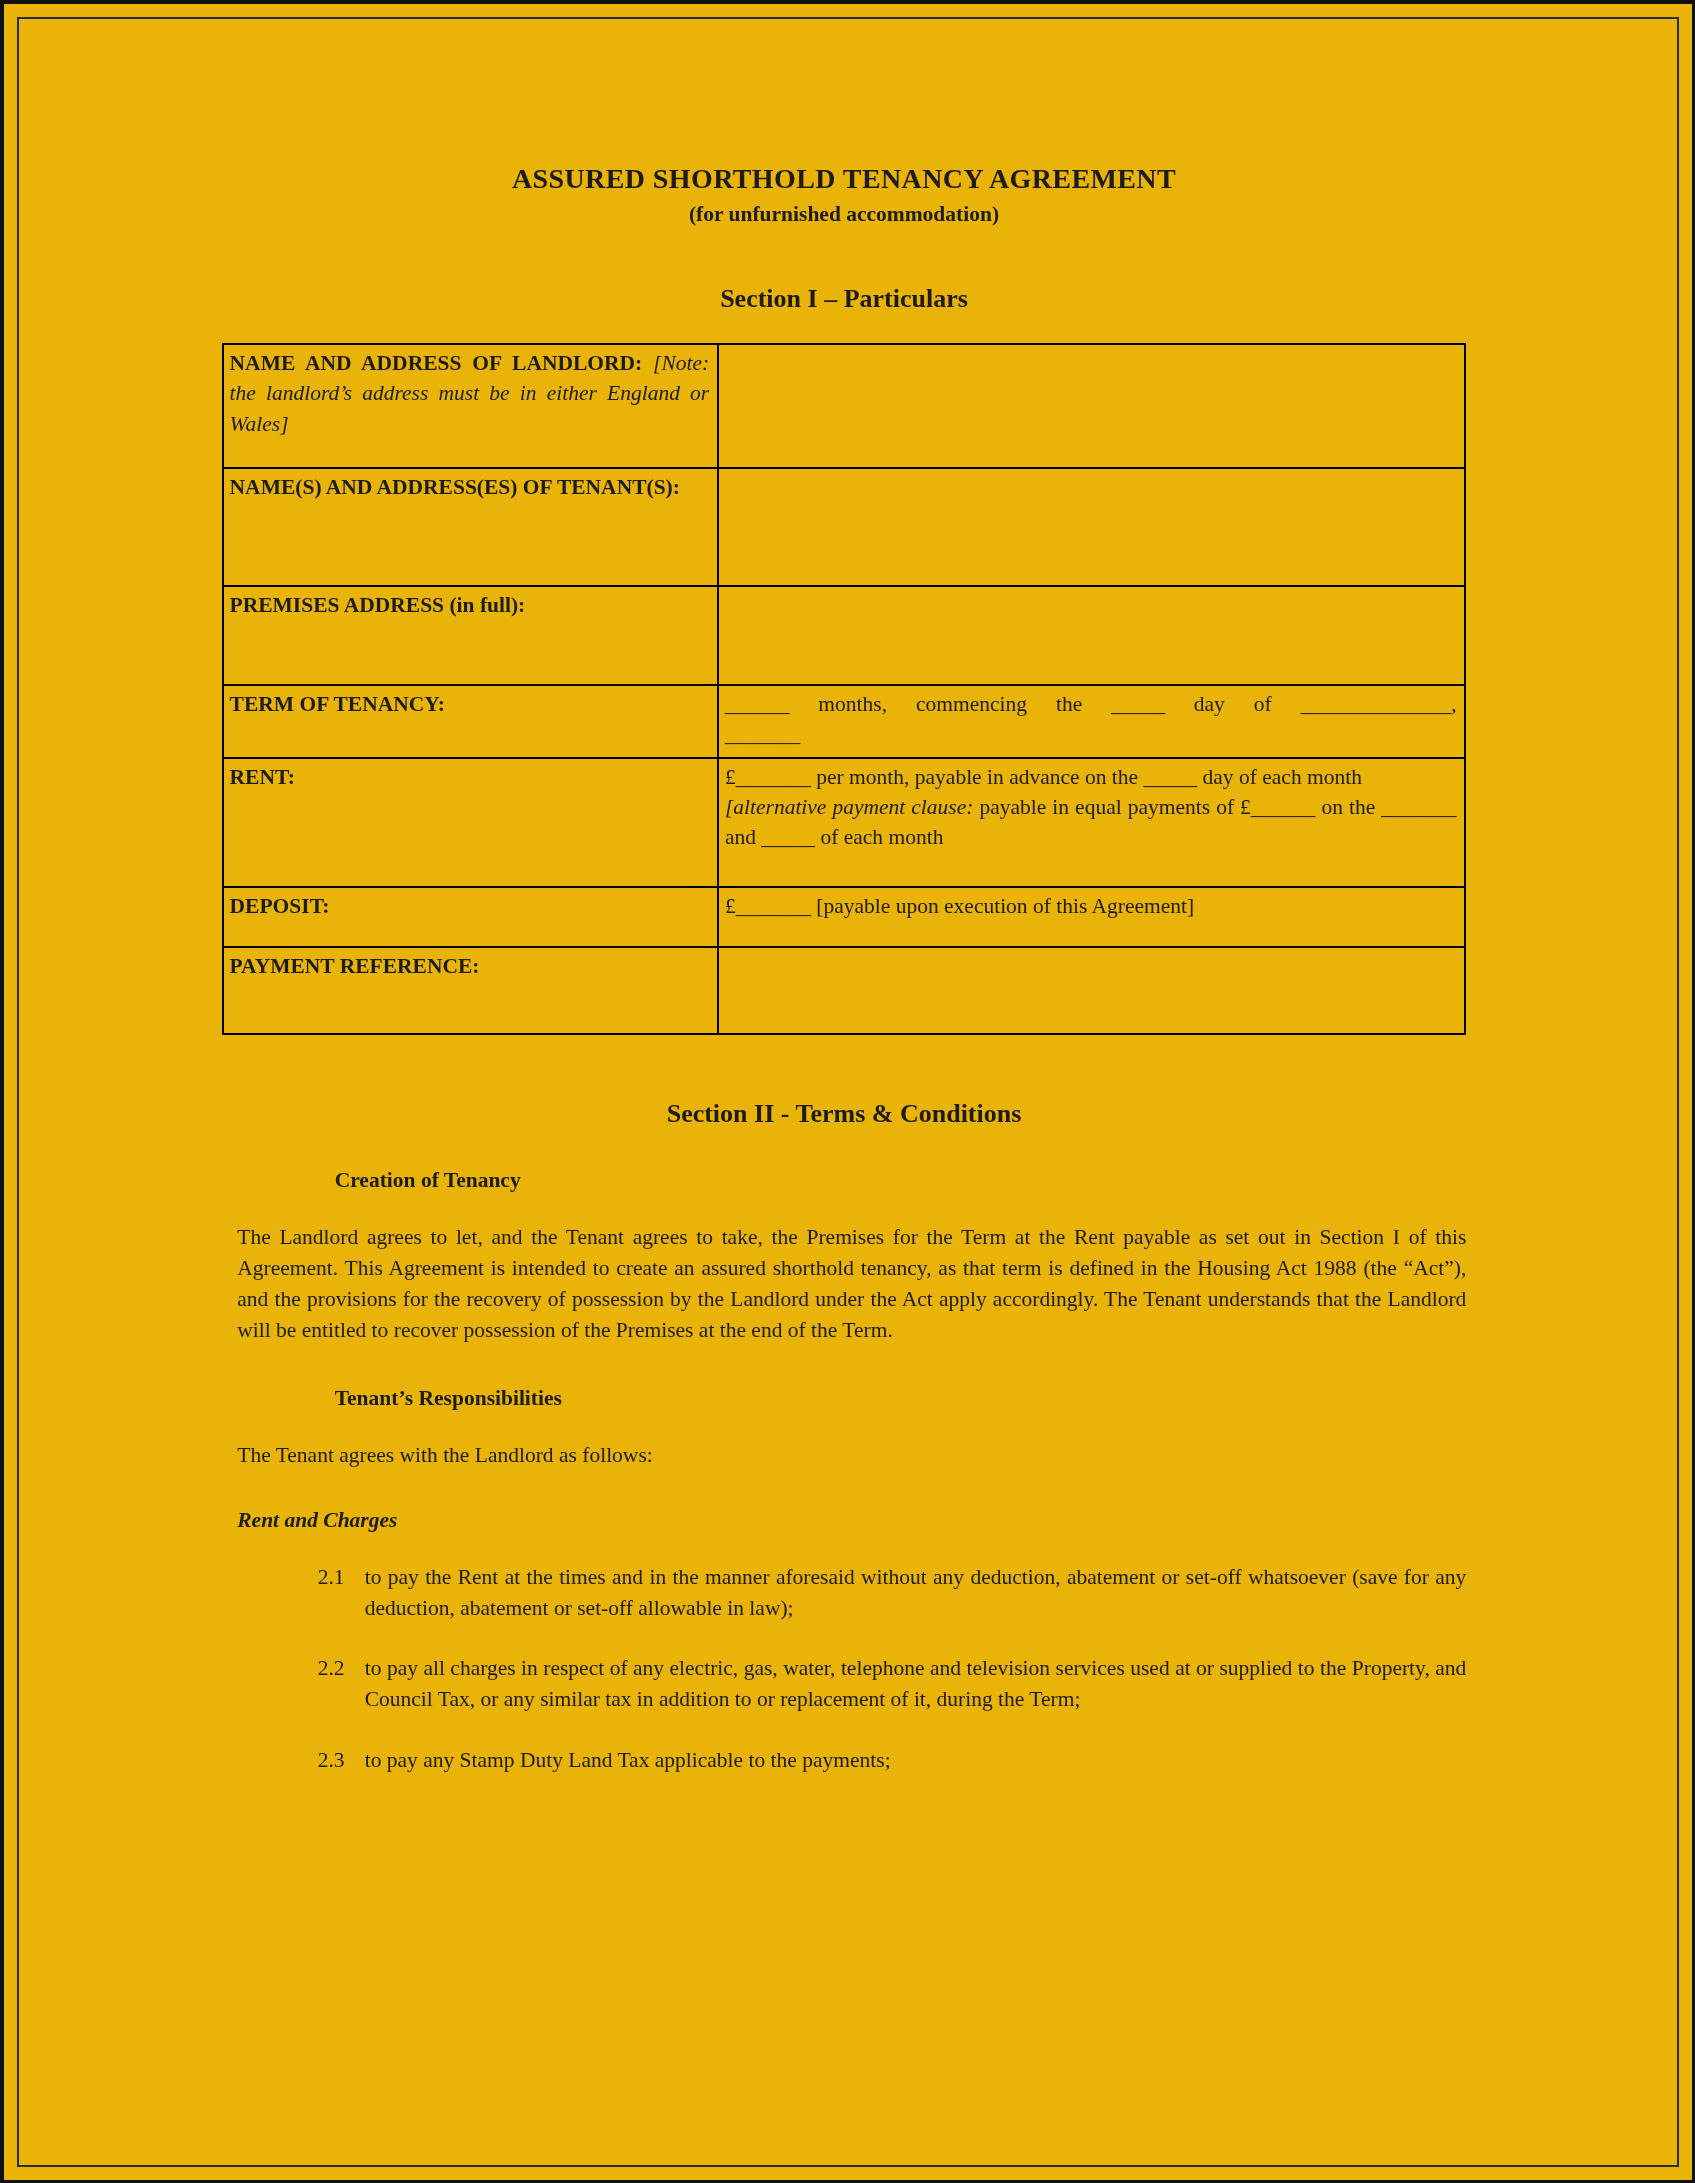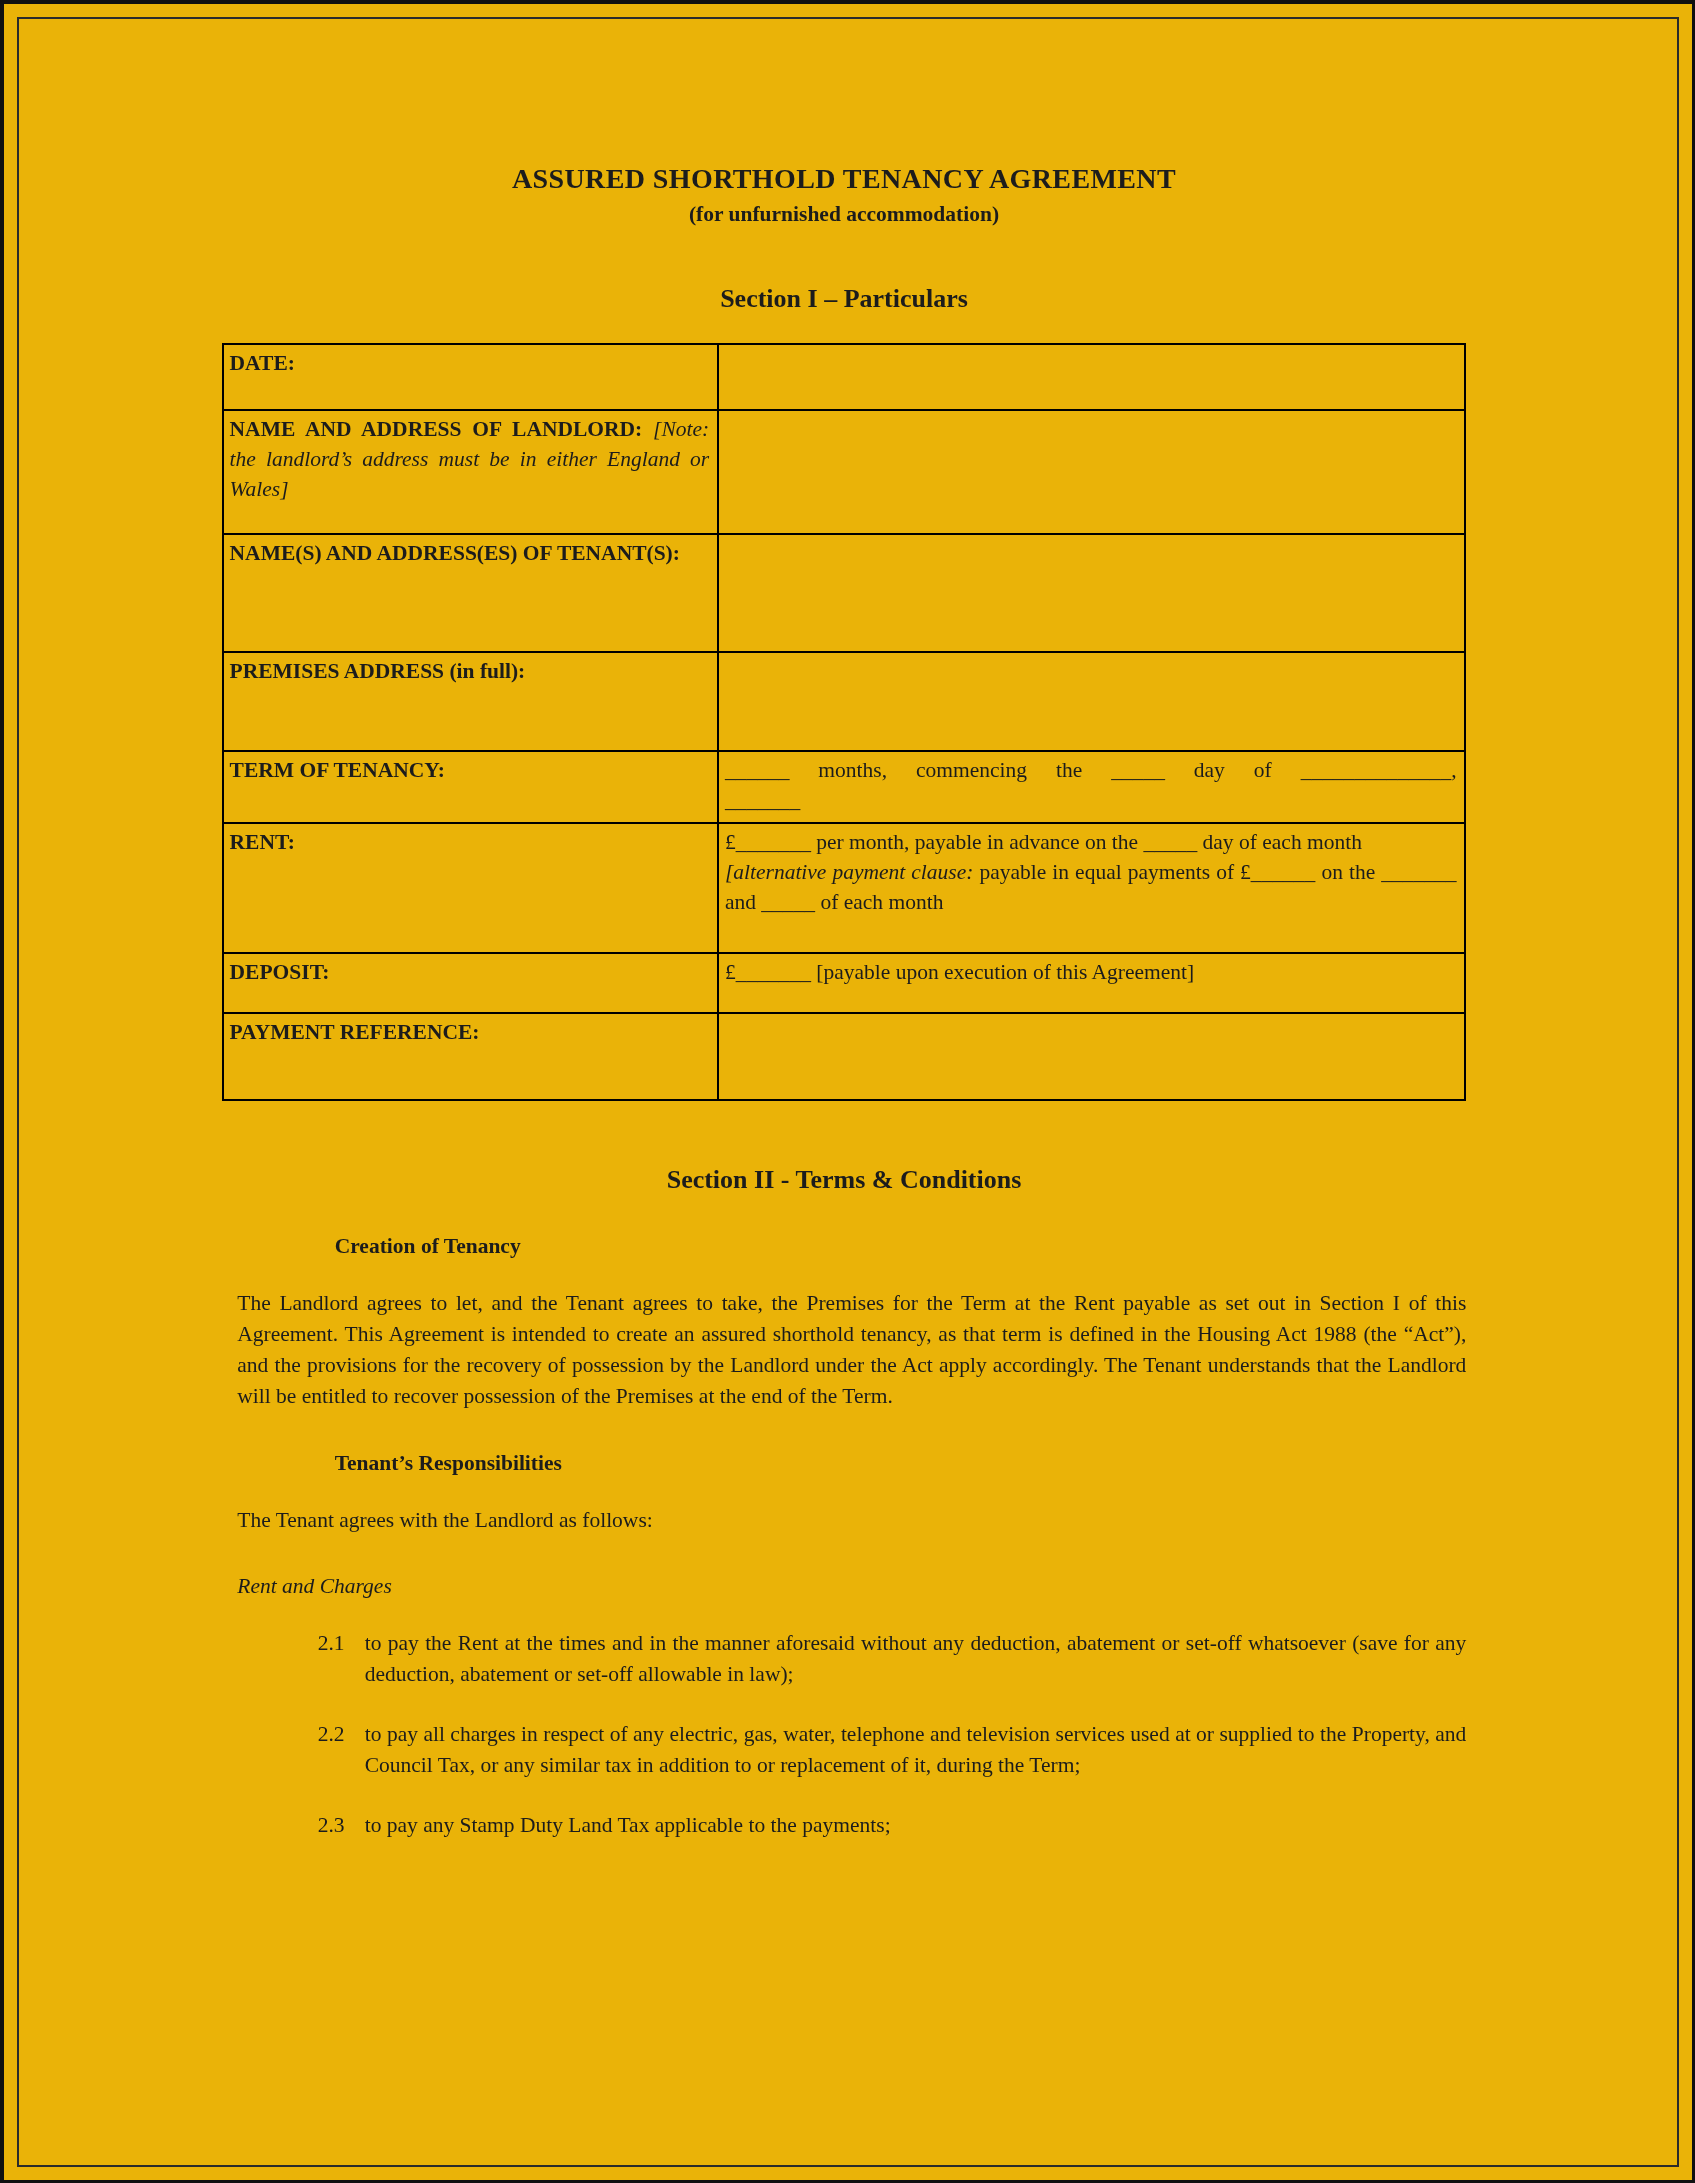--- a/index.html
+++ b/index.html
@@ -73,21 +73,21 @@
     line-height: 1.45;
     text-align: justify;
     margin: 29px 0 0 15.6px;
   }
   .sub-heading {
     font-weight: bold;
     font-size: 21.5px;
     margin: 39px 0 0 113px;
   }
   .list-heading {
-    font-weight: normal;
+    font-weight: bold;
     font-style: italic;
     font-size: 21.5px;
     margin: 37px 0 0 15.6px;
   }
   .num-item {
     display: flex;
     margin: 29px 0 0 76px;
     font-size: 21.5px;
     line-height: 1.45;
   }
@@ -115,24 +115,20 @@
 <div class="page">
   <div class="inner-frame">
 
     <div class="doc-title">ASSURED SHORTHOLD TENANCY AGREEMENT</div>
     <div class="doc-subtitle">(for unfurnished accommodation)</div>
 
     <div class="section-heading">Section I – Particulars</div>
 
     <table class="particulars">
       <tbody>
-        <tr class="r-date">
-          <td class="label-cell">DATE:</td>
-          <td class="value-cell"></td>
-        </tr>
         <tr class="r-landlord">
           <td class="label-cell">
             <span>NAME AND ADDRESS OF LANDLORD:</span>
             <span class="label-note">[Note: the landlord’s address must be in either England or Wales]</span>
           </td>
           <td class="value-cell"></td>
         </tr>
         <tr class="r-tenant">
           <td class="label-cell">NAME(S) AND ADDRESS(ES) OF TENANT(S):</td>
           <td class="value-cell"></td>

